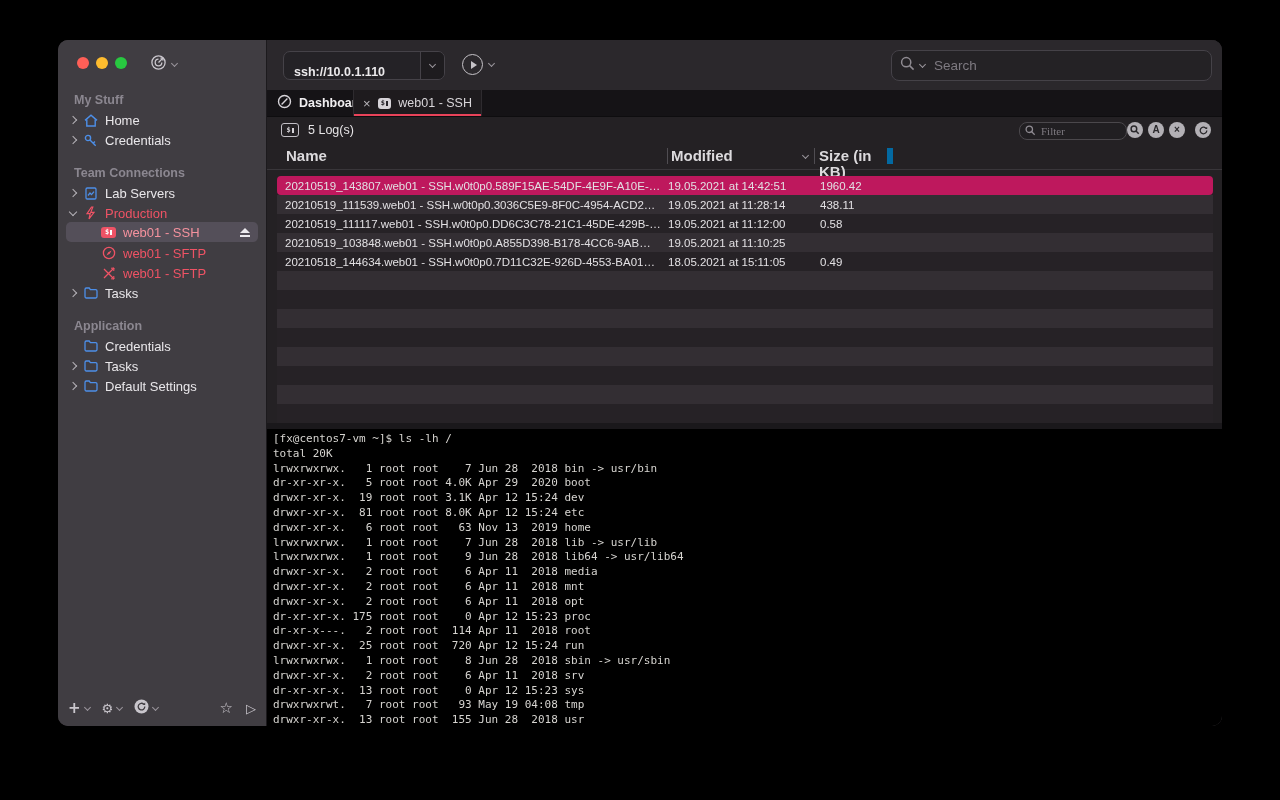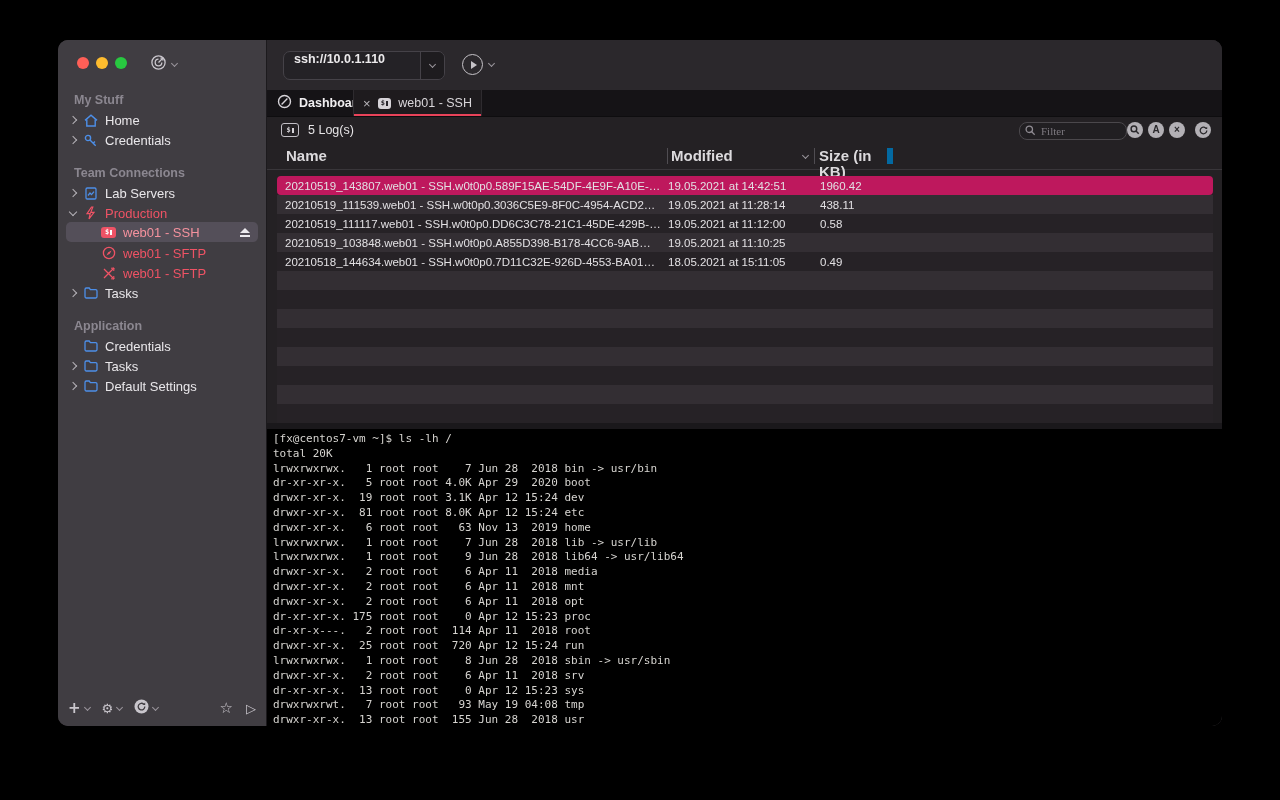--- a/index.html
+++ b/index.html
@@ -35,21 +35,21 @@
   .eject .bar2{width:10px;height:2px;background:#eceaee;margin-top:2px}
   .bbar{position:absolute;left:0;right:0;bottom:7px;height:22px;display:flex;align-items:center;
     padding:0 10px;color:#c9c6cc}
   .bgrp{display:flex;align-items:center;gap:4px;margin-right:12px}
   .glyph{font-family:"DejaVu Sans",sans-serif}
 
   
   .main{position:absolute;left:208px;top:0;right:0;height:100%;background:#242124;border-left:1px solid #1c1a1d}
   .toolbar{position:absolute;top:0;left:0;right:0;height:50px;background:#2b282c}
   .addr{position:absolute;left:16px;top:11px;width:160px;height:27px;background:#242226;
-    border:1px solid #454248;border-radius:7px;display:flex;align-items:flex-start}
+    border:1px solid #454248;border-radius:7px;display:flex;align-items:flex-end}
   .addr input{flex:1;background:transparent;border:0;outline:0;color:#eceaec;font-size:12.5px;
     font-weight:700;padding:0 6px 0 10px;font-family:"Liberation Sans",sans-serif;min-width:0}
   .addr-dd{width:23px;height:100%;background:#1e1c1f;border-left:1px solid #454248;
     border-radius:0 6px 6px 0;display:flex;align-items:center;justify-content:center}
   .playbtn{position:absolute;left:195px;top:14px;display:flex;align-items:center;gap:6px}
   .pcirc{width:19px;height:19px;border:1.5px solid #c6c3c8;border-radius:50%;display:flex;align-items:center;justify-content:center}
   .ptri{width:0;height:0;border-left:6px solid #c6c3c8;border-top:4px solid transparent;border-bottom:4px solid transparent;margin-left:2px}
   .search{position:absolute;left:624px;right:10px;top:10px;height:29px;background:#242225;
     border:1px solid #454248;border-radius:8px;display:flex;align-items:center;padding:0 8px;gap:3px}
   .search input{flex:1;background:transparent;border:0;outline:0;color:#e8e6ea;font-size:13.5px;
@@ -287,20 +287,30 @@
         <input value="ssh://10.0.1.110" style="">
         <span class="addr-dd">
           <span class="chev-sm"></span>
         </span>
       </div>
       <div class="playbtn">
         <span class="pcirc">
             <span class="ptri"></span>
           </span>
         <span class="chev-sm"></span>
+      </div>
+      <div class="search">
+        <span>
+          <svg width="17" height="16" viewBox="0 0 17 16" fill="none" stroke="#8f8b92" stroke-width="1.5">
+            <circle cx="6.2" cy="6.2" r="4.6"></circle>
+              <path d="M9.6 9.6l4 4"></path>
+          </svg>
+        </span>
+        <span class="chev-sm" style="margin-right:4px"></span>
+        <input placeholder="Search" style="">
       </div>
     </div>
 
     <div class="tabbar">
       <div class="tab-dash">
         <span>
           <svg width="15" height="15" viewBox="0 0 15 15" fill="none" stroke="#d6d3d8" stroke-width="1.4">
             <circle cx="7.5" cy="7.5" r="6"></circle>
               <path d="M4.6 10.4l5.8-5.8"></path>
           </svg>

